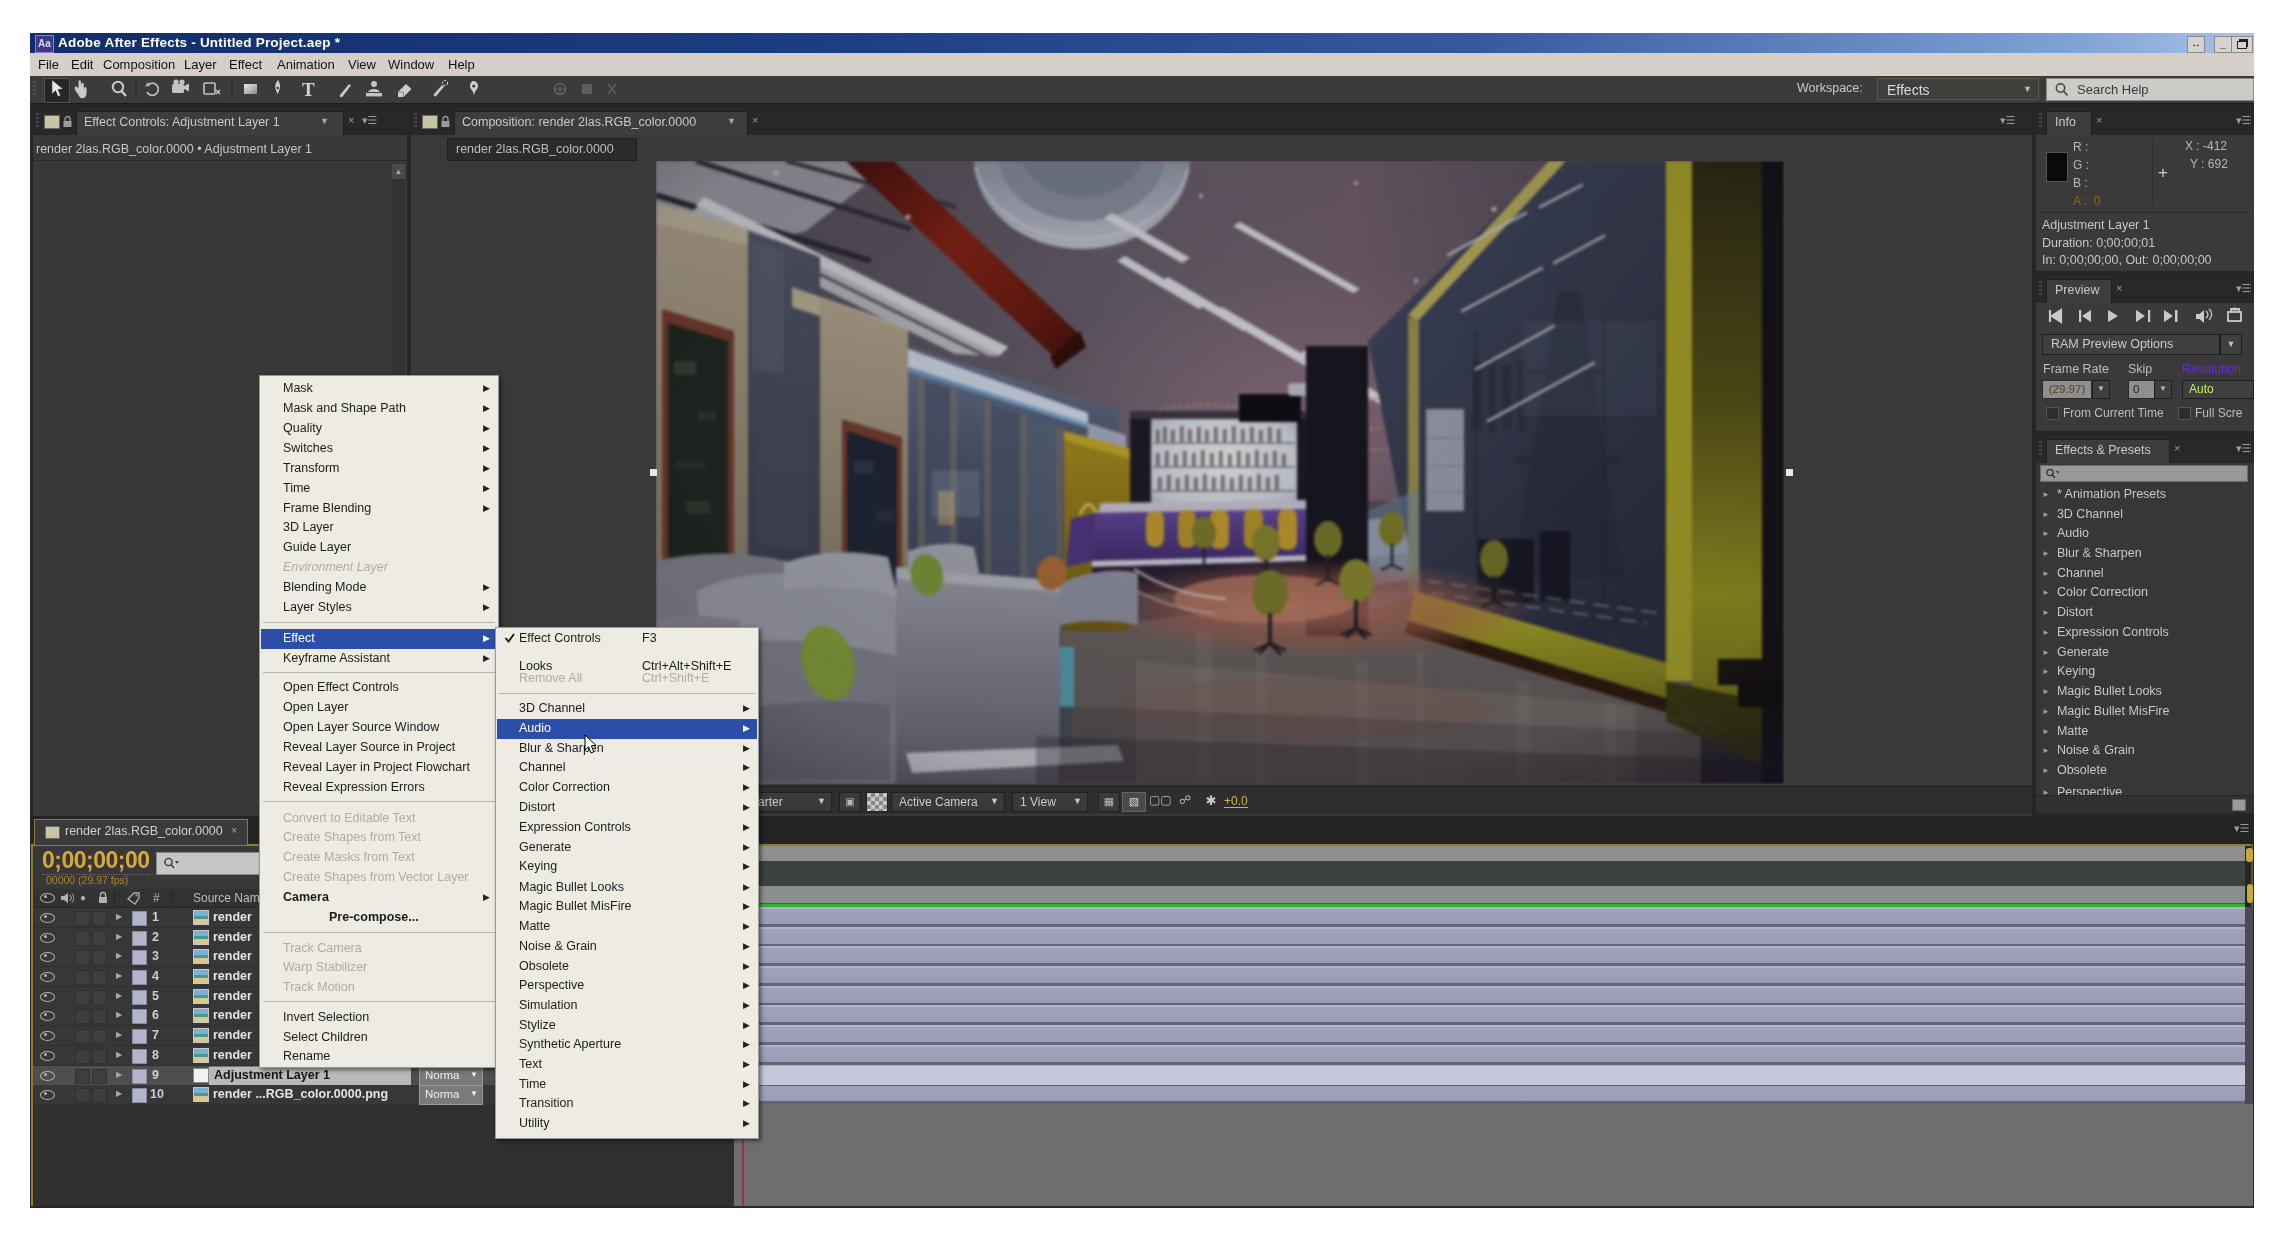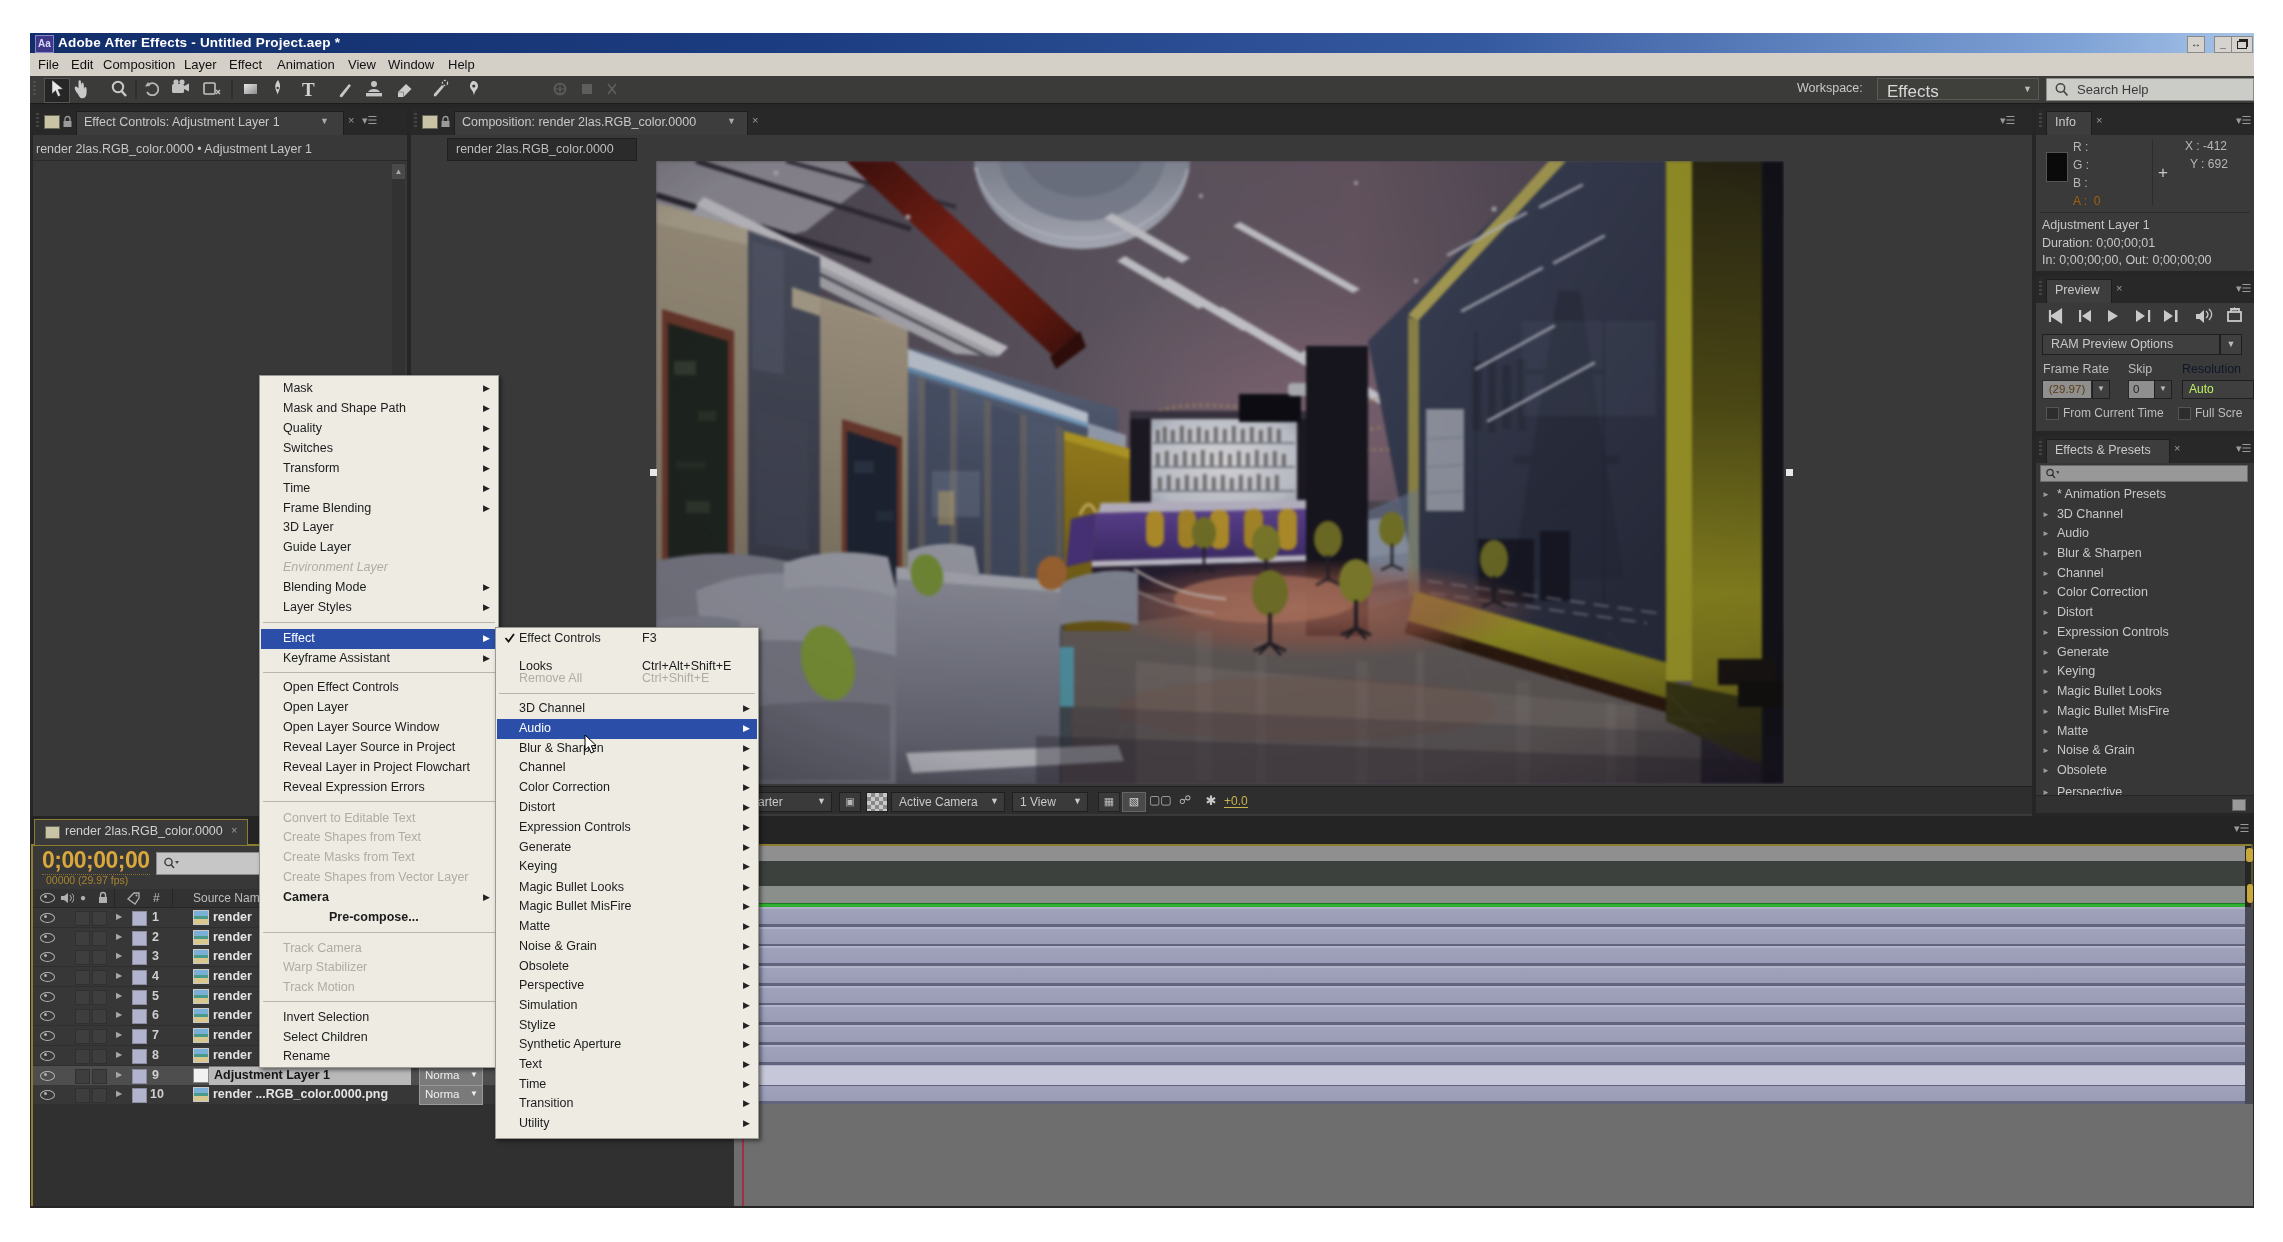--- a/index.html
+++ b/index.html
@@ -128,21 +128,21 @@
       </g>
       <defs>
             <linearGradient id="tg" x1="0" y1="0" x2="1" y2="1">
               <stop offset="0" stop-color="#e8e8e8"></stop>
               <stop offset="1" stop-color="#8a8a8a"></stop>
             </linearGradient>
           </defs>
     </svg>
     <div class="txt" style="left:1767px;top:5px;color:#c9c9c9;font-size:12.5px;">Workspace:</div>
     <div class="abs" style="left:1847px;top:2px;width:160px;height:20px;background:#3f3f3c;border:1px solid #5a5a55;">
-      <span class="abs" style="left:9px;top:3px;color:#d8d8d8;font-size:17px;">Effects</span>
+      <span class="abs" style="left:9px;top:3px;color:#d8d8d8;font-size:14px;">Effects</span>
       <span class="abs" style="right:6px;top:5px;color:#bbb;font-size:9px;">▼</span>
     </div>
     <div class="abs" style="left:2016px;top:2px;width:206px;height:21px;background:#cbcbc8;border:1px solid #8a8a86;">
       <svg class="abs" style="left:7px;top:3px;" width="16" height="15" viewBox="0 0 16 15">
             <circle cx="6.5" cy="6" r="4.2" fill="none" stroke="#444" stroke-width="1.5"></circle>
             <line x1="9.5" y1="9" x2="13.5" y2="13.5" stroke="#444" stroke-width="1.7"></line>
           </svg>
       <span class="abs" style="left:30px;top:3px;color:#3a3a3a;font-size:13px;">Search Help</span>
     </div>
   </div>
@@ -658,21 +658,21 @@
       <path d="M198.5 4 l3 3.5 -6 0 z"></path>
     </g>
   </svg>
 </div>
 <div class="abs" style="left:2042px;top:334px;width:176px;height:19px;background:#3f3f3f;border:1px solid #1f1f1f;">
   <span class="abs" style="left:8px;top:2px;color:#c9c9c9;font-size:12.5px;">RAM Preview Options</span>
     </div>
 <div class="abs" style="left:2220px;top:334px;width:20px;height:19px;background:#3f3f3f;border:1px solid #1f1f1f;color:#bbb;font-size:9px;text-align:center;line-height:18px;">▼</div>
 <div class="txt" style="left:2043px;top:362px;color:#bdbdbd;font-size:12.5px;">Frame Rate</div>
 <div class="txt" style="left:2128px;top:362px;color:#bdbdbd;font-size:12.5px;">Skip</div>
-<div class="txt" style="left:2182px;top:362px;color:#0f172a;font-size:12.5px;">Resolution</div>
+<div class="txt" style="left:2182px;top:362px;color:#6d28d9;font-size:12.5px;">Resolution</div>
 <div class="abs" style="left:2042px;top:380px;width:48px;height:17px;background:#8f8f8f;border:1px solid #2a2a2a;color:#5a3a10;font-size:11.5px;text-align:center;line-height:16px;">(29.97)</div>
 <div class="abs" style="left:2092px;top:380px;width:16px;height:17px;background:#3f3f3f;border:1px solid #1f1f1f;color:#bbb;font-size:8px;text-align:center;line-height:16px;">▼</div>
 <div class="abs" style="left:2128px;top:380px;width:22px;height:17px;background:#8f8f8f;border:1px solid #2a2a2a;color:#222;font-size:11.5px;text-align:left;padding-left:4px;line-height:16px;">0</div>
 <div class="abs" style="left:2154px;top:380px;width:16px;height:17px;background:#3f3f3f;border:1px solid #1f1f1f;color:#bbb;font-size:8px;text-align:center;line-height:16px;">▼</div>
 <div class="abs" style="left:2182px;top:380px;width:64px;height:17px;background:#3f3f3f;border:1px solid #1f1f1f;color:#bef264;font-size:12px;padding-left:6px;line-height:16px;">Auto</div>
 <div class="abs" style="left:2046px;top:407px;width:11px;height:11px;background:#2d2d2d;border:1px solid #555;"></div>
 <div class="txt" style="left:2063px;top:406px;color:#bdbdbd;font-size:12px;">From Current Time</div>
 <div class="abs" style="left:2178px;top:407px;width:11px;height:11px;background:#2d2d2d;border:1px solid #555;"></div>
 <div class="txt" style="left:2195px;top:406px;color:#bdbdbd;font-size:12px;">Full Scre</div>
 

